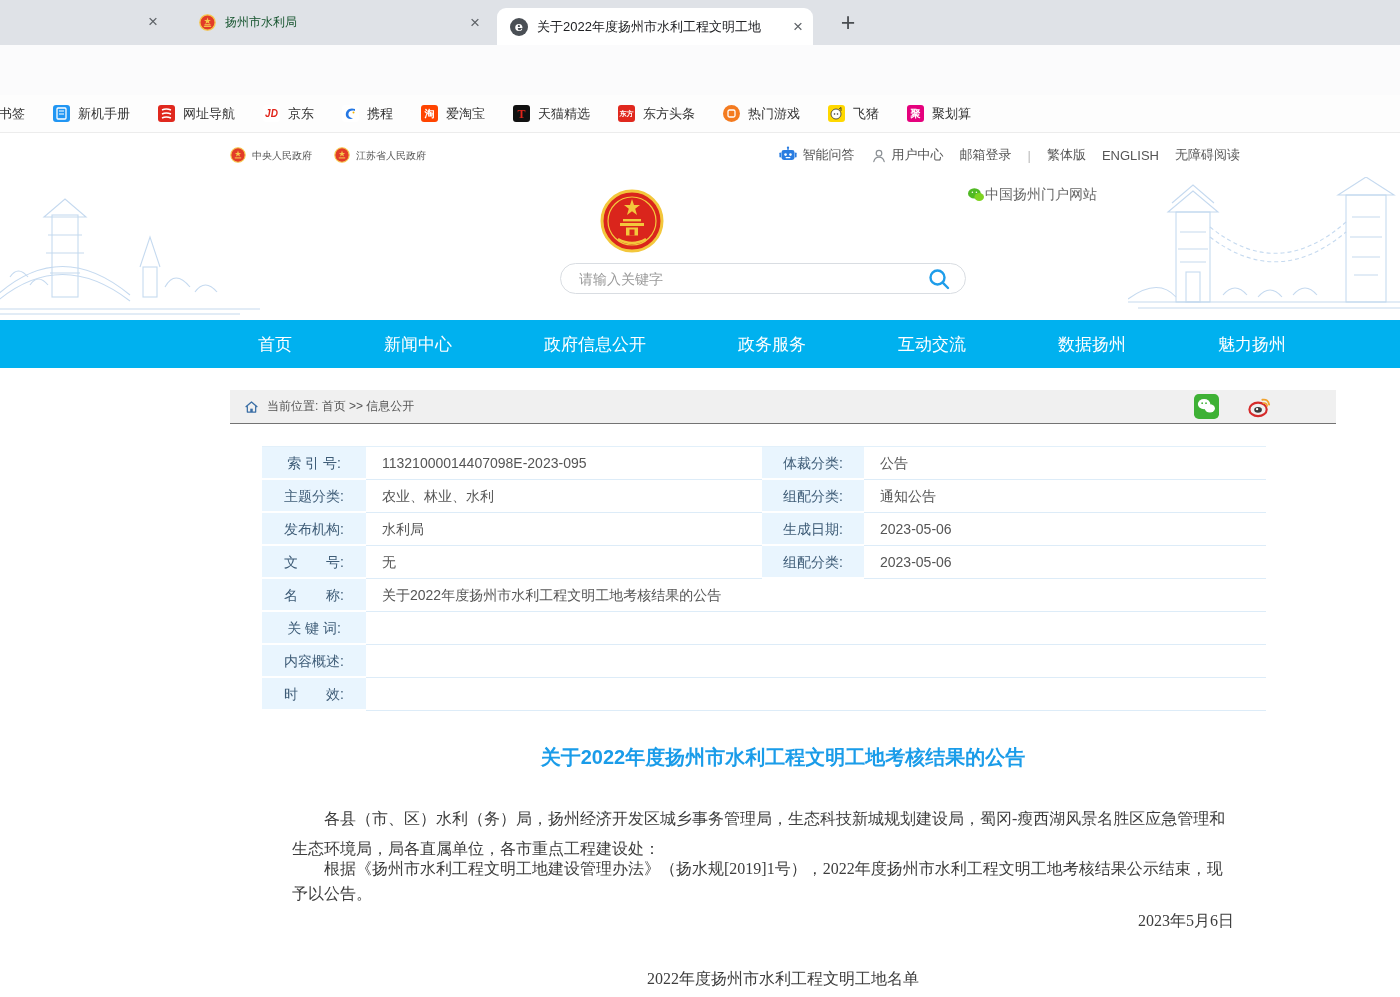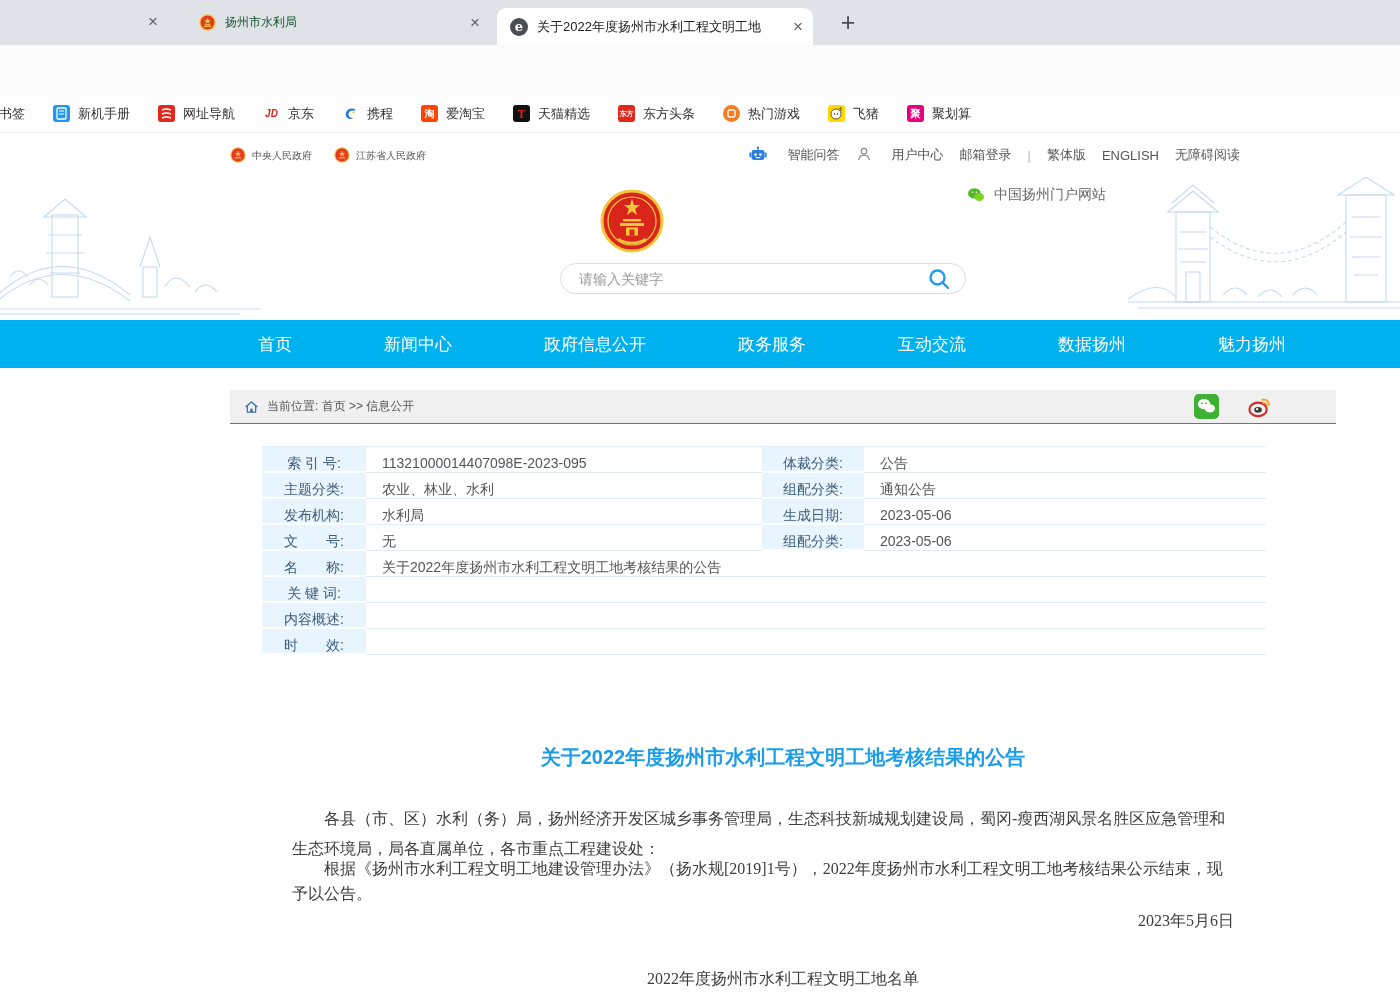--- a/index.html
+++ b/index.html
@@ -33,47 +33,47 @@
   .bm-label { font-size:13px; color:#333; }
   .bm-ic { width:17px; height:17px; border-radius:3px; color:#fff; font-size:9px; font-weight:bold; display:flex; align-items:center; justify-content:center; overflow:hidden; line-height:1; }
   .bm-first { padding-left:0; margin-left:-14px; }
 
   
   .govbar { position:absolute; left:0; top:133px; width:1400px; height:44px; background:#fff; }
   .govbar-in { position:absolute; left:230px; top:0; width:1010px; height:44px; display:flex; align-items:center; justify-content:space-between; }
   .gov-left { display:flex; gap:22px; align-items:center; }
   .gov-link { display:flex; gap:6px; align-items:flex-end; font-size:10px; color:#555; cursor:pointer; }
   .gov-right { display:flex; gap:16px; align-items:center; font-size:13px; color:#555; }
-  .gov-right .item { display:flex; gap:20px; align-items:flex-start; cursor:pointer; }
+  .gov-right .item { display:flex; gap:5px; align-items:flex-end; cursor:pointer; }
   .pipe { color:#bbb; }
 
   
   .siteheader { position:absolute; left:0; top:177px; width:1400px; height:143px; background:#fff; overflow:hidden; }
   .deco { position:absolute; top:0; opacity:.85; }
   .logo-wrap { position:absolute; left:600px; top:12px; display:flex; gap:14px; align-items:center; }
   .site-name { font-size:42px; font-weight:bold; color:#d5000f; letter-spacing:4px; font-family:"Liberation Serif","DejaVu Serif",serif; line-height:1.1; }
   .site-url { font-size:13px; color:#8a8a8a; letter-spacing:6.5px; margin-top:4px; }
-  .portal { position:absolute; left:967px; top:9px; display:flex; gap:9px; align-items:center; font-size:14px; color:#666; }
+  .portal { position:absolute; left:967px; top:9px; display:flex; gap:0; align-items:center; font-size:14px; color:#666; }
   .searchbar { position:absolute; left:560px; top:86px; width:406px; height:31px; background:#fff; border:1px solid #d9dde2; border-radius:16px; display:flex; align-items:center; padding:0 14px 0 18px; }
   .searchbar input { flex:1; border:none; outline:none; font-size:14px; color:#333; background:transparent; font-family:inherit; }
   .searchbar input::placeholder { color:#999; }
 
   
   .mainnav { position:absolute; left:0; top:320px; width:1400px; height:48px; background:#00b1ef; }
   .mainnav-in { position:absolute; left:258px; top:0; width:1028px; height:48px; display:flex; justify-content:space-between; align-items:center; }
   .nav-item { color:#fff; font-size:17px; cursor:pointer; white-space:nowrap; }
 
   
   .crumbbar { position:absolute; left:230px; top:390px; width:1106px; height:34px; background:#f0f0f0; border-bottom:1px solid #737373; display:flex; align-items:center; padding:0 14px; }
   .crumb-text { font-size:12px; color:#555; margin-left:8px; }
   .crumb-icons { margin-left:auto; display:flex; gap:28px; align-items:center; padding-right:50px; }
 
   
   .itable { position:absolute; left:262px; top:446px; width:1004px; display:grid; grid-template-columns:104px 396px 102px 402px; border-top:1px solid #e2f0fa; }
-  .cell { height:26px; line-height:32px; font-size:14px; overflow:hidden; white-space:nowrap; }
+  .cell { height:33px; line-height:32px; font-size:14px; overflow:hidden; white-space:nowrap; }
   .lcell { background:#e9f5fe; color:#3e5c77; text-align:center; border-bottom:2px solid #fff; }
   .vcell { color:#555; padding-left:16px; border-bottom:1px solid #ddecf8; }
   .span3 { grid-column:2 / 5; }
 
   
   .art-title { position:absolute; left:230px; top:744px; width:1106px; text-align:center; font-size:20px; font-weight:bold; color:#1a9ce9; font-family:"Liberation Sans","DejaVu Sans",sans-serif; }
   .art-body { font-family:"Liberation Serif","DejaVu Serif",serif; color:#3d3d3d; font-size:16px; }
   .p1 { position:absolute; left:292px; top:804px; width:942px; line-height:30px; text-indent:0; }
   .p2 { position:absolute; left:292px; top:856px; width:942px; line-height:25px; text-indent:2em; }
   .art-date { position:absolute; left:292px; top:911px; width:942px; text-align:right; }

